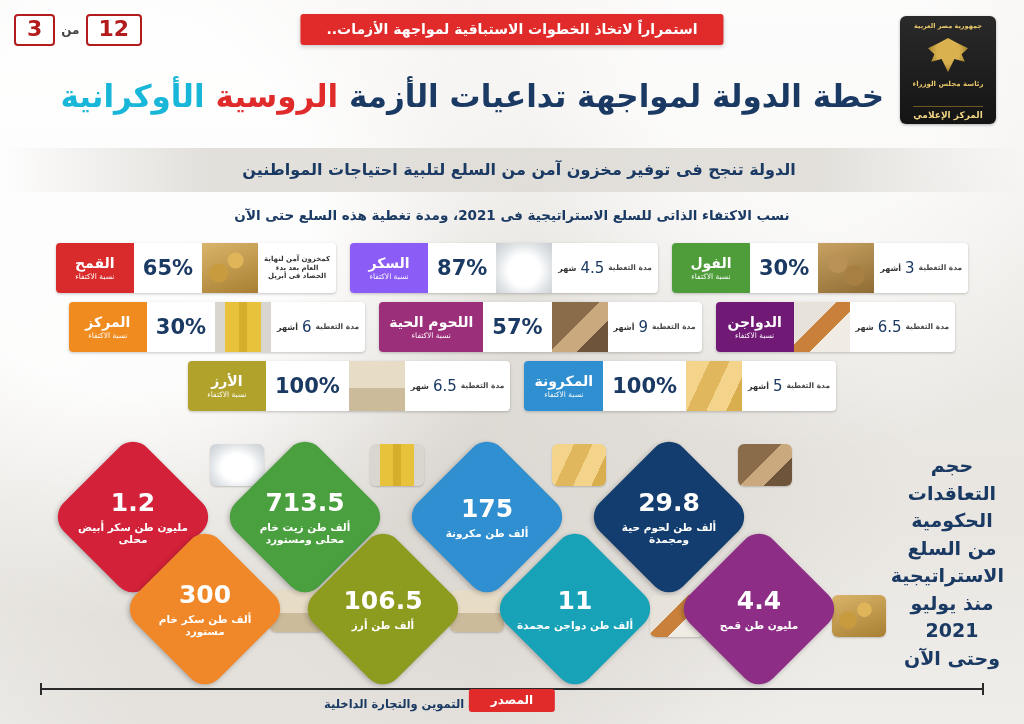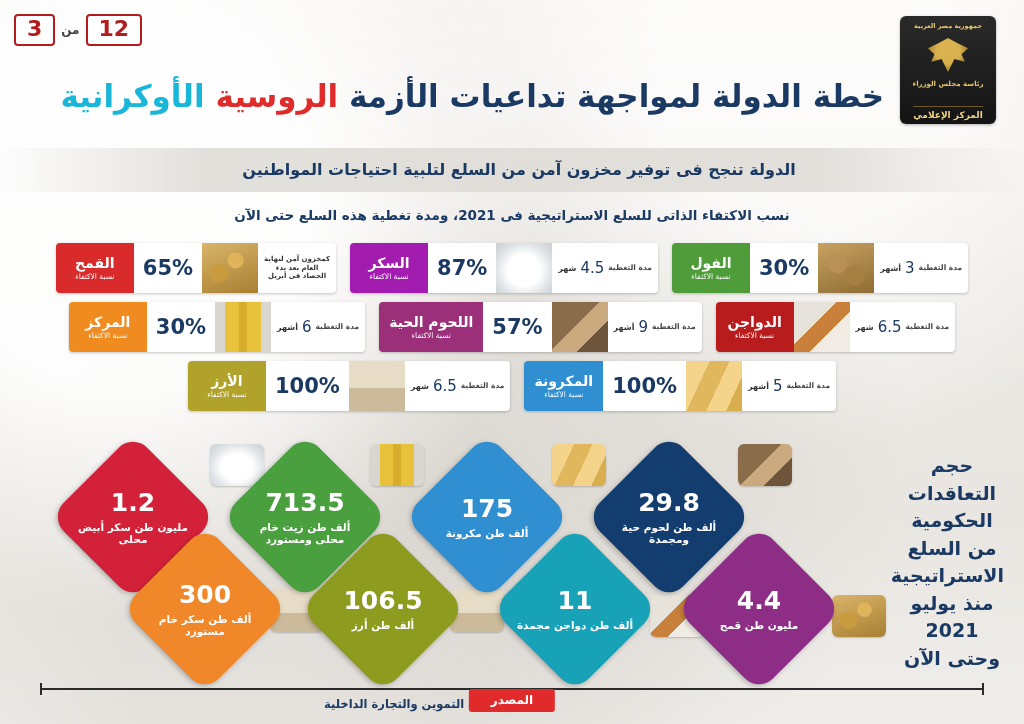--- a/index.html
+++ b/index.html
@@ -203,20 +203,21 @@
     position: absolute; bottom: 13px; left: 50%; margin-left: -188px;
     direction: rtl; font-size: 11.5px; font-weight: bold; color: #1b3a63;
   }
 </style>
 </head>
 <body>
 
 <div id="page">
   <div class="texture"></div>
 
+  <div class="top-banner">استمراراً لاتخاذ الخطوات الاستباقية لمواجهة الأزمات..</div>
 
   <div class="page-counter">
     <span class="num">12</span>
     <span class="of">من</span>
     <span class="num">3</span>
   </div>
 
   <div class="logo">
     <div class="l1">جمهورية مصر العربية</div>
     <div class="eagle"></div>
@@ -253,21 +254,21 @@
       </div>
 
       <div class="card">
         <div class="dur">
           <span class="lbl">مدة التغطية</span>
           <span class="val">4.5</span>
           <span class="unit">شهر</span>
         </div>
         <div class="thumb th-sugar"></div>
         <div class="pct">87%</div>
-        <div class="name-block" style="background:#a21caf">
+        <div class="name-block" style="background:#8b5cf6">
           <span class="name">السكر</span>
           <span class="name-sub">نسبة الاكتفاء</span>
         </div>
       </div>
 
       <div class="card">
         <div class="note">كمخزون آمن لنهاية العام بعد بدء الحصاد فى أبريل</div>
         <div class="thumb th-wheat"></div>
         <div class="pct">65%</div>
         <div class="name-block" style="background:#d92b2b">
@@ -279,21 +280,21 @@
 
     <div class="row">
 
       <div class="card">
         <div class="dur">
           <span class="lbl">مدة التغطية</span>
           <span class="val">6.5</span>
           <span class="unit">شهر</span>
         </div>
         <div class="thumb th-chicken"></div>
-        <div class="name-block" style="background:#b91c1c">
+        <div class="name-block" style="background:#701a75">
           <span class="name">الدواجن</span>
           <span class="name-sub">نسبة الاكتفاء</span>
         </div>
       </div>
 
       <div class="card">
         <div class="dur">
           <span class="lbl">مدة التغطية</span>
           <span class="val">9</span>
           <span class="unit">أشهر</span>

